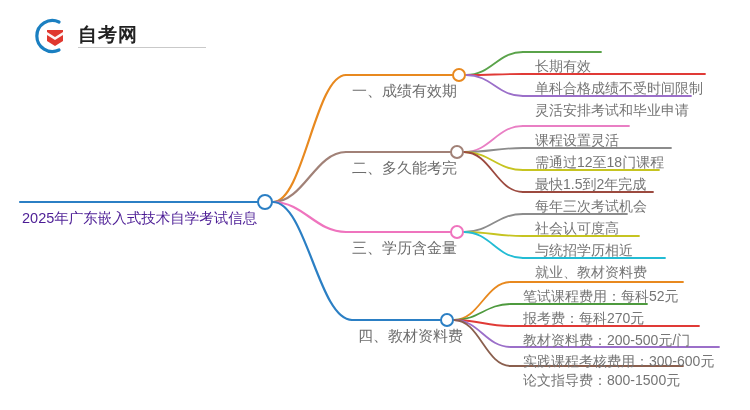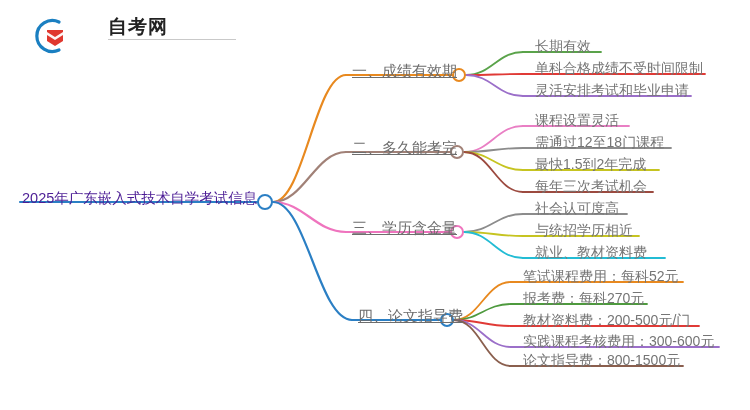--- a/index.html
+++ b/index.html
@@ -34,23 +34,22 @@
   .logo-mark {
     position: absolute;
     left: 0;
     top: 2px;
     width: 44px;
     height: 44px;
   }
   .logo-text-wrap {
     position: absolute;
     left: 50px;
-    top: 4px;
+    top: 12px;
     width: 150px;
-    margin-left: 30px;
   }
   .logo-title {
     font-size: 19px;
     font-weight: bold;
     color: #222222;
     letter-spacing: 1px;
     line-height: 22px;
     font-family: "Liberation Sans", "DejaVu Sans", sans-serif;
   }
   .logo-rule {
@@ -66,31 +65,31 @@
     margin-top: 2px;
     font-family: "Liberation Sans", "DejaVu Sans", sans-serif;
   }
 
   
   .node-label {
     position: absolute;
     color: #6b6b6b;
     white-space: nowrap;
     font-family: "Liberation Sans", "DejaVu Sans", sans-serif;
+    margin-top: 20px;
   }
   .root-label {
     font-size: 14.5px;
     color: #4c1d95;
     left: 22px;
     top: 189px;
   }
   .branch-label {
     font-size: 15px;
     color: #6d6d6d;
-    text-decoration: underline;
   }
   .leaf-label {
     font-size: 14px;
     color: #757575;
   }
 </style>
 </head>
 <body>
 
 <div class="logo-block">
@@ -164,20 +163,20 @@
     <div class="node-label leaf-label" style="left: 535px; top: 82px;">灵活安排考试和毕业申请</div>
     <div class="node-label branch-label" style="left: 352px; top: 139px; text-align: right;">二、多久能考完</div>
     <div class="node-label leaf-label" style="left: 535px; top: 112px;">课程设置灵活</div>
     <div class="node-label leaf-label" style="left: 535px; top: 134px;">需通过12至18门课程</div>
     <div class="node-label leaf-label" style="left: 535px; top: 156px;">最快1.5到2年完成</div>
     <div class="node-label leaf-label" style="left: 535px; top: 178px;">每年三次考试机会</div>
     <div class="node-label branch-label" style="left: 352px; top: 219px;">三、学历含金量</div>
     <div class="node-label leaf-label" style="left: 535px; top: 200px;">社会认可度高</div>
     <div class="node-label leaf-label" style="left: 535px; top: 222px;">与统招学历相近</div>
     <div class="node-label leaf-label" style="left: 535px; top: 244px;">就业、教材资料费</div>
-    <div class="node-label branch-label" style="left: 358px; top: 307px;">四、论文指导费</div>
+    <div class="node-label branch-label" style="left: 358px; top: 307px;">四、教材资料费</div>
     <div class="node-label leaf-label" style="left: 523px; top: 268px;">笔试课程费用：每科52元</div>
     <div class="node-label leaf-label" style="left: 523px; top: 290px;">报考费：每科270元</div>
     <div class="node-label leaf-label" style="left: 523px; top: 312px;">教材资料费：200-500元/门</div>
     <div class="node-label leaf-label" style="left: 523px; top: 333px;">实践课程考核费用：300-600元</div>
     <div class="node-label leaf-label" style="left: 523px; top: 352px;">论文指导费：800-1500元</div>
     <div class="node-label root-label" style="left: 22px; top: 189px;">2025年广东嵌入式技术自学考试信息</div>
   </div>
 
 </body></html>

